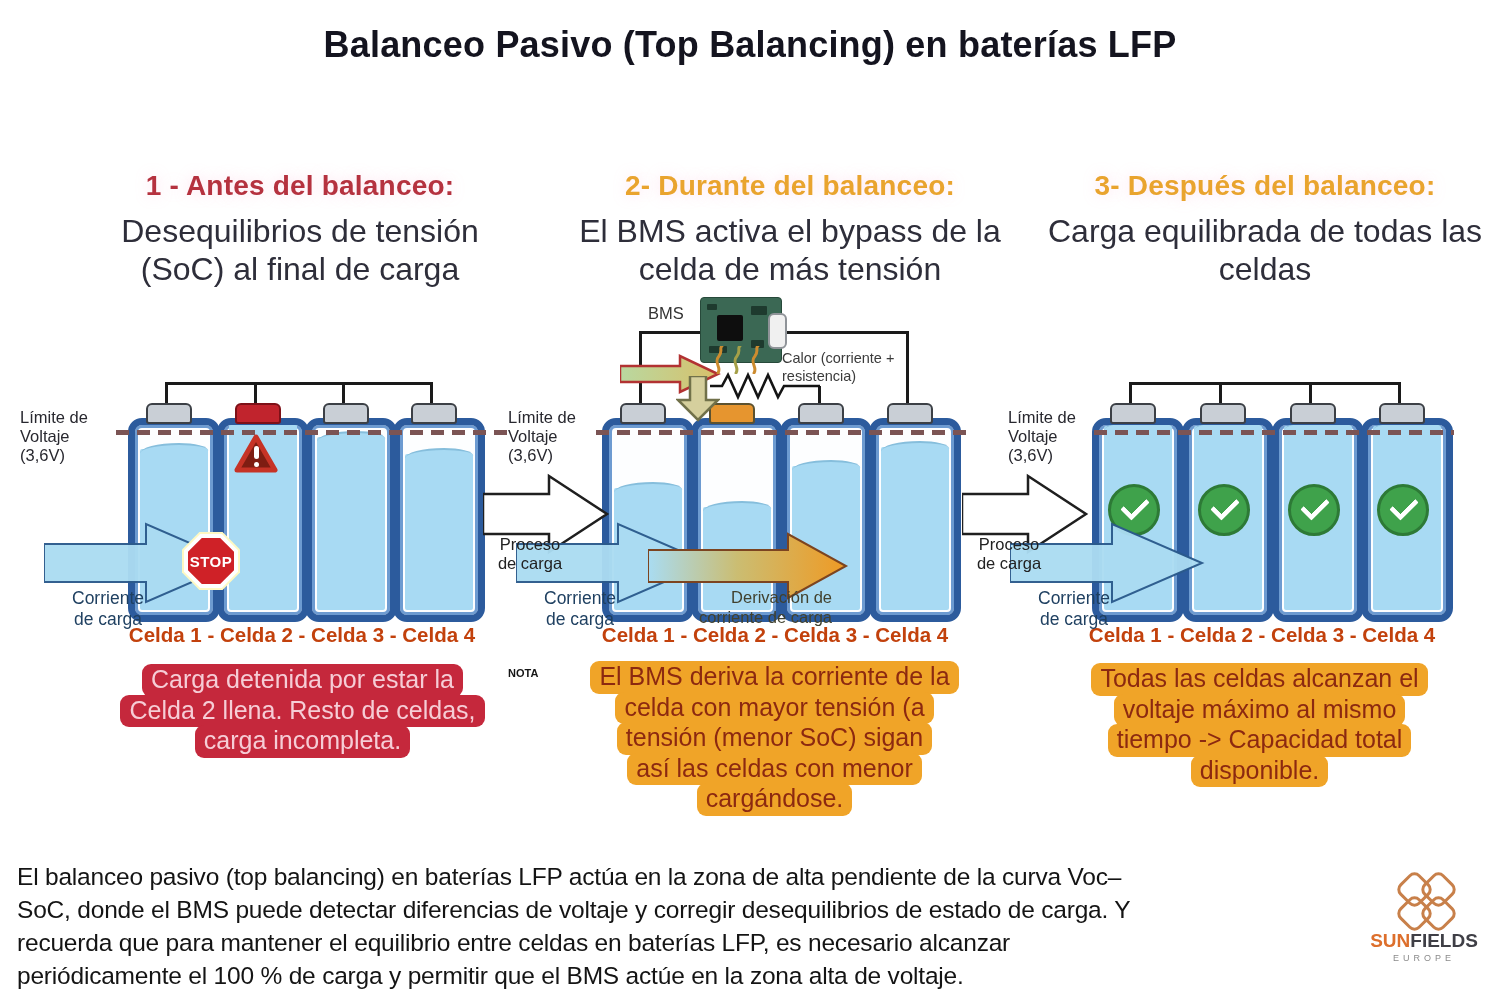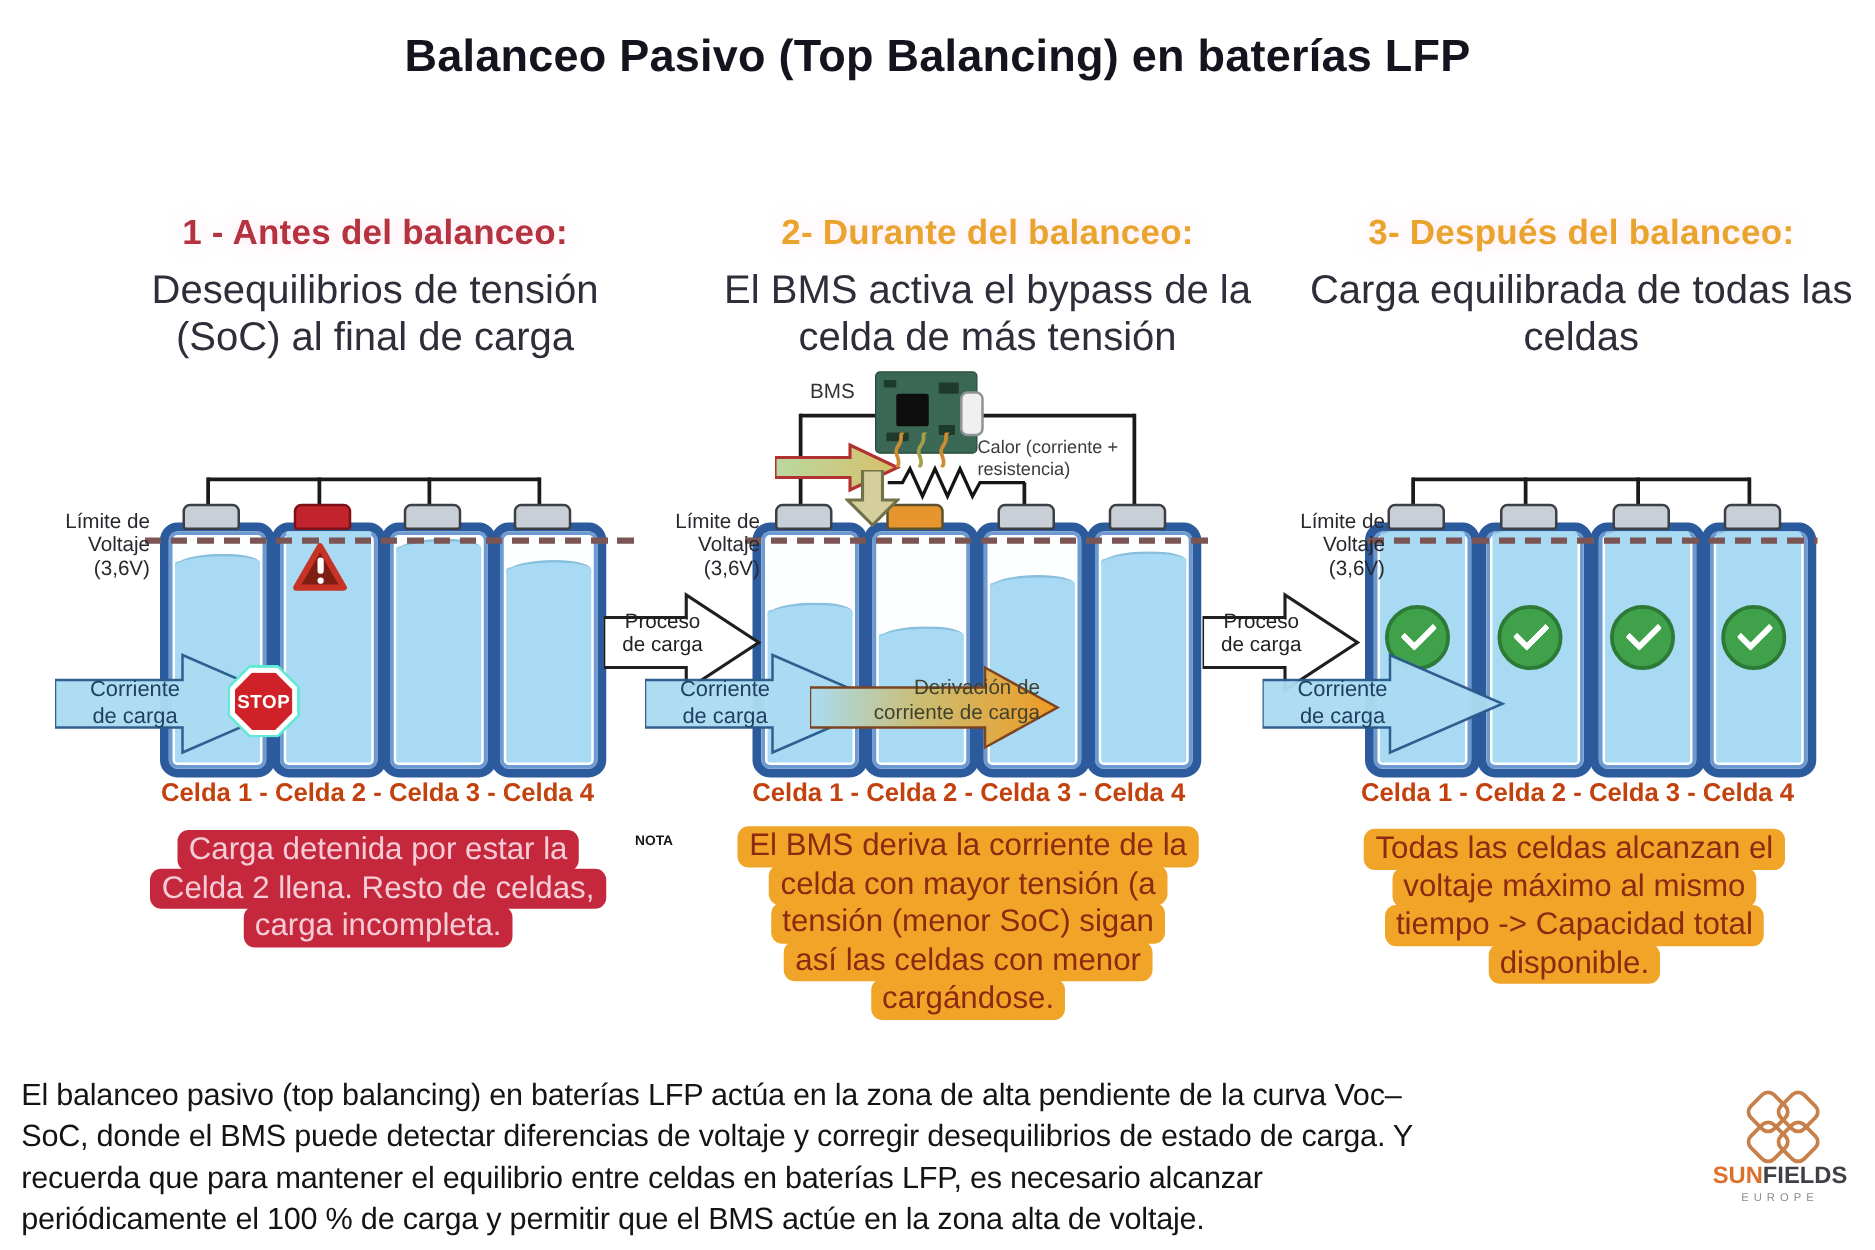--- a/index.html
+++ b/index.html
@@ -21,33 +21,33 @@
   .water{position:absolute;left:5px;right:5px;bottom:5px;background:#a8daf3;border-radius:2px;}
   .water::before{content:"";position:absolute;top:-6px;left:0;right:0;height:9px;background:#a8daf3;
         border-top:2px solid #86bedc;border-radius:60% 45% 0 0 / 100% 70% 0 0;}
   .cap{position:absolute;top:403px;width:42px;height:17px;background:#c9cfd6;border:2.5px solid #3c4046;
        border-radius:6px 6px 3px 3px;z-index:2;}
   .cap.red{background:#c1242d;border-color:#7e1118;}
   .cap.orange{background:#e6952f;border-color:#5c5230;}
   .wire{position:absolute;background:#1a1a1a;z-index:0;}
   .limitline{position:absolute;top:430px;height:5px;z-index:5;
        background:repeating-linear-gradient(90deg,#7b5454 0 13px,rgba(0,0,0,0) 13px 21px);}
-  .limit-label{position:absolute;top:408px;width:100px;text-align:right;font-size:16.5px;
+  .limit-label{position:absolute;top:408px;width:100px;text-align:left;font-size:16.5px;
        line-height:1.14;color:#28282f;white-space:pre-line;z-index:6;}
   .cells-label{position:absolute;top:623px;width:420px;text-align:center;font-size:20.5px;
        font-weight:700;color:#c2410c;}
   
   .arrow-svg{position:absolute;z-index:6;}
-  .arrow-text{position:absolute;z-index:7;white-space:pre-line;}
+  .arrow-text{position:absolute;z-index:7;white-space:pre-line;margin-top:47px;}
   .t-corriente{font-size:17.5px;line-height:1.18;color:#1f4061;text-align:center;}
   .t-proceso{font-size:16.5px;line-height:1.18;color:#222;text-align:center;}
   .t-deriv{font-size:16.5px;line-height:1.2;color:#41412e;text-align:right;width:180px;}
   
   .oct{clip-path:polygon(30% 0,70% 0,100% 30%,100% 70%,70% 100%,30% 100%,0 70%,0 30%);}
-  .stop-o{position:absolute;width:58px;height:58px;background:#5eead4;z-index:7;
+  .stop-o{position:absolute;width:58px;height:58px;background:#fef9c3;z-index:7;
           display:flex;align-items:center;justify-content:center;}
   .stop-w{width:54px;height:54px;background:#ffffff;display:flex;align-items:center;justify-content:center;}
   .stop-i{width:46px;height:46px;background:#cf2127;display:flex;align-items:center;justify-content:center;}
   .stop-t{color:#fff;font-size:15px;font-weight:800;letter-spacing:.5px;}
   .warn{position:absolute;width:44px;height:40px;z-index:6;}
   .warn-bar{position:absolute;left:19.5px;top:12px;width:5px;height:13px;background:#fff;border-radius:2.5px;}
   .warn-dot{position:absolute;left:19.5px;top:28px;width:5px;height:5px;background:#fff;border-radius:50%;}
   .check{position:absolute;width:46px;height:46px;border-radius:50%;background:#3fa24b;
          border:3px solid #2d7a36;z-index:6;}
   .tick{position:absolute;left:11px;top:11px;width:21px;height:11px;border-left:5px solid #fff;

